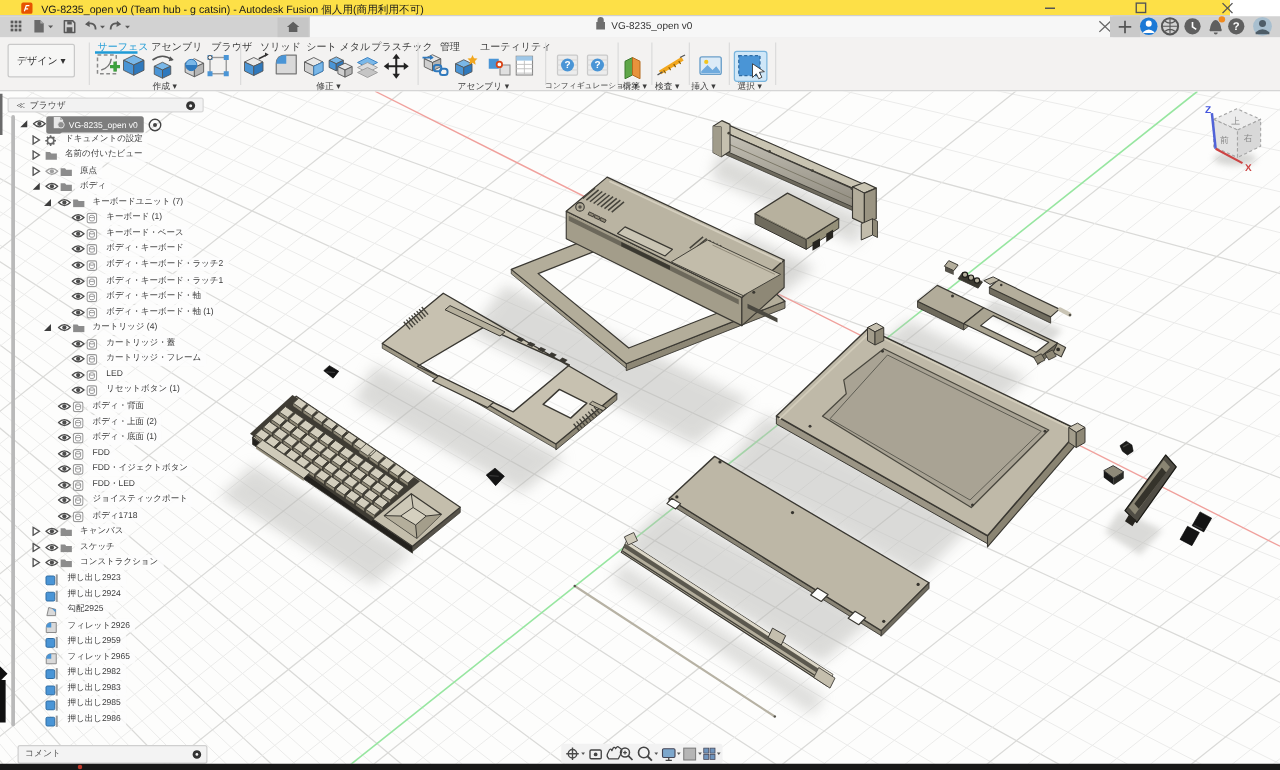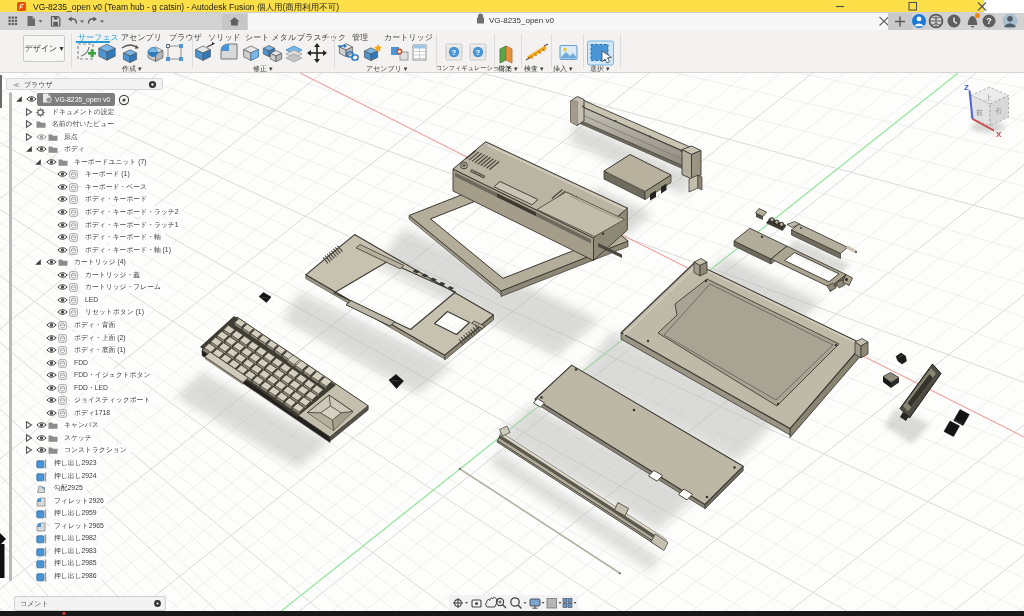--- a/index.html
+++ b/index.html
@@ -4,21 +4,21 @@
 body{width:1024px;height:616px;font-family:"Liberation Sans",sans-serif;overflow:hidden;position:relative;background:#fff}
 .abs{position:absolute}
 #titlebar{left:0;top:0;width:984px;height:13px;background:#fde047;border-bottom:1px solid #cfcfcf}
 #titlebar .t{position:absolute;left:33px;top:2px;font-size:8.5px;color:#1a1a1a;letter-spacing:0}
 #qat{left:0;top:13px;width:1024px;height:17px;background:#d2d2d2}
 #tab{left:248px;top:13px;width:642px;height:17px;background:#f7f7f7}
 #ribbon{left:0;top:30px;width:1024px;height:43px;background:#f3f2f1;border-bottom:1px solid #d5d5d5}
 .rtab{position:absolute;top:32px;font-size:8px;color:#3d3d3d;white-space:nowrap}
 .grouplbl{position:absolute;top:64px;font-size:7px;color:#3d3d3d;white-space:nowrap}
 .vsep{position:absolute;top:34px;height:34px;width:1px;background:#dcdcdc}
-#designbtn{left:23px;top:35px;width:42px;height:27px;border:1px solid #c9c9c9;border-radius:2px;background:#f6f6f5;font-size:8px;color:#333;text-align:center;line-height:26px}
+#designbtn{left:6px;top:35px;width:54px;height:27px;border:1px solid #c9c9c9;border-radius:2px;background:#f6f6f5;font-size:8px;color:#333;text-align:center;line-height:26px}
 #canvas{left:0;top:73px;width:1024px;height:543px}
 #bheader{left:6px;top:77.5px;width:157px;height:12px;background:#f2f2f2;border:1px solid #d8d8d8;border-radius:2px;font-size:7px;color:#444;line-height:11px}
 #bscroll{left:8.5px;top:92px;width:3px;height:489px;background:#b9b9b9;border-radius:2px}
 .brow{position:absolute;left:0;height:11px;width:200px}
 .icw{position:absolute;top:1px}
 .icw svg{display:block}
 .pill svg{display:inline-block;vertical-align:-1px;margin-right:3px}
 .pill{position:absolute;top:-1px;background:rgba(252,252,252,0.82);border-radius:2px;padding:0 4px;font-size:6.8px;color:#3a3a3a;line-height:11.5px;white-space:nowrap}
 .pill.root{background:#7d7d7d;color:#fff;padding:0 5px}
 #commentbar{left:14px;top:595.5px;width:152px;height:15px;background:#f3f3f3;border:1px solid #cfcfcf;border-radius:2px;font-size:7px;color:#555;line-height:13px}
@@ -585,21 +585,21 @@
 <div class="abs" id="ribbon"></div>
 <div class="abs" id="designbtn">デザイン ▾</div>
 <div class="rtab" style="left:78px;color:#1f9bd6">サーフェス</div>
 <div class="abs" style="left:76px;top:40.5px;width:34px;height:2.5px;background:#1f9bd6"></div>
 <div class="rtab" style="left:121px">アセンブリ</div>
 <div class="rtab" style="left:169px">ブラウザ</div>
 <div class="rtab" style="left:208px">ソリッド</div>
 <div class="rtab" style="left:245px">シート メタル</div>
 <div class="rtab" style="left:297px">プラスチック</div>
 <div class="rtab" style="left:352px">管理</div>
-<div class="rtab" style="left:384px">カートリッジ</div>
+<div class="rtab" style="left:384px">ユーティリティ</div>
 <div class="vsep" style="left:71px"></div>
 <div class="vsep" style="left:192px"></div>
 <div class="vsep" style="left:334px"></div>
 <div class="vsep" style="left:436px"></div>
 <div class="vsep" style="left:494px"></div>
 <div class="vsep" style="left:521px"></div>
 <div class="vsep" style="left:551px"></div>
 <div class="vsep" style="left:583px"></div>
 <div class="vsep" style="left:620px"></div>
 <div class="grouplbl" style="left:122px">作成 ▾</div>

